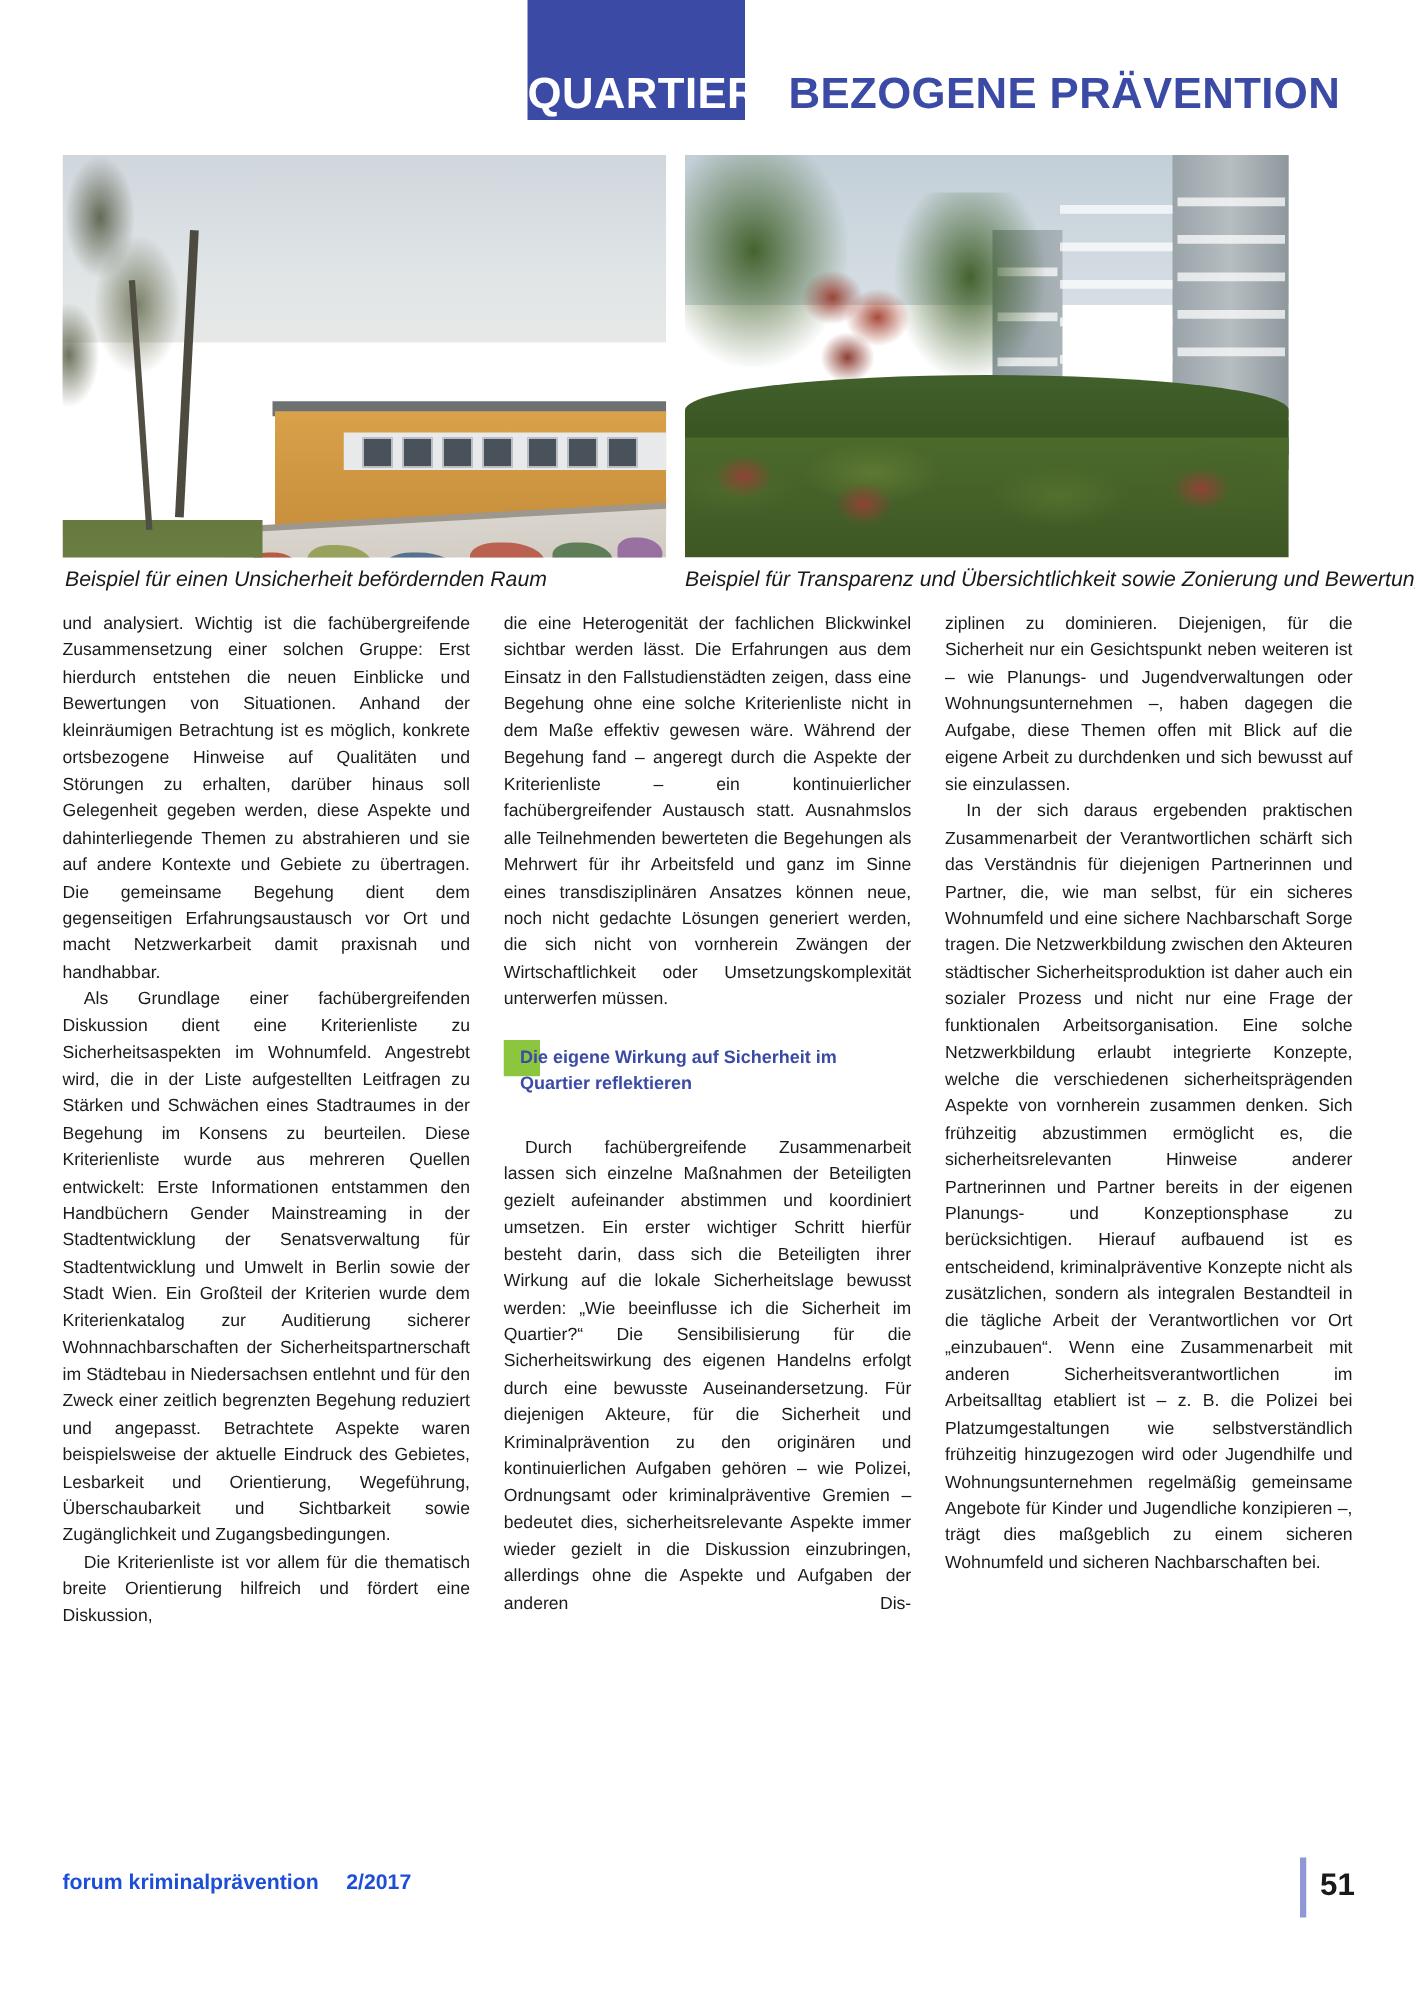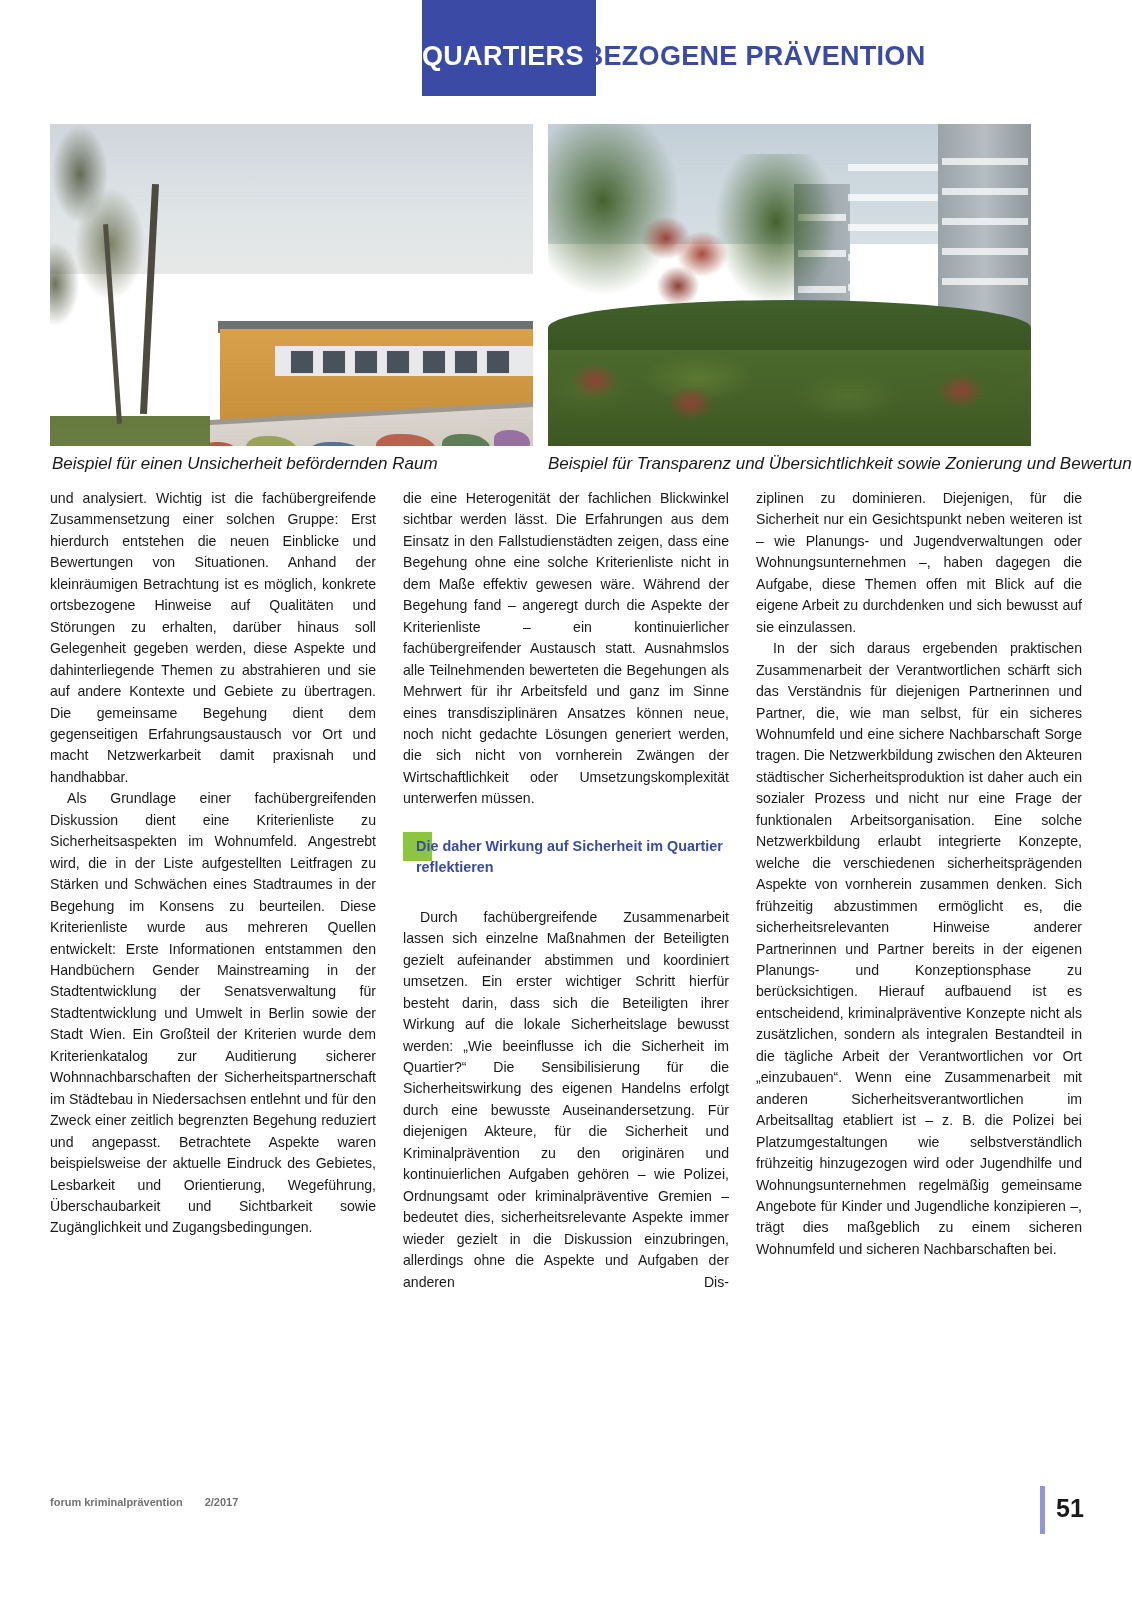--- a/index.html
+++ b/index.html
@@ -32,23 +32,23 @@
     position: absolute;
     left: 422px;
     top: 0;
     width: 174px;
     height: 96px;
     background: #3b4ba5;
   }
   .header-title {
     position: absolute;
     left: 422px;
-    top: 43px;
+    top: 57px;
     width: 660px;
-    font-size: 27px;
+    font-size: 35px;
     font-weight: bold;
     letter-spacing: 0.3px;
     line-height: 1;
     white-space: nowrap;
     color: #3b4ba5;
   }
   .header-title .hl-white {
     color: #ffffff;
   }
 
@@ -267,23 +267,23 @@
     position: absolute;
     left: 0;
     top: 1496px;
     width: 1132px;
     height: 60px;
   }
   .footer-left {
     position: absolute;
     left: 50px;
     top: 0;
-    font-size: 11px;
+    font-size: 17px;
     font-weight: bold;
-    color: #737373;
+    color: #1d4ed8;
     white-space: nowrap;
     font-stretch: condensed;
   }
   .footer-issue { margin-left: 22px; }
   .footer-rule {
     position: absolute;
     left: 1040px;
     top: -10px;
     width: 5px;
     height: 48px;
@@ -381,28 +381,29 @@
       </div>
     </div>
     <div class="caption right">Beispiel für Transparenz und Übersichtlichkeit sowie Zonierung und Bewertungen</div>
   </div>
 
   <div class="columns">
 
     <div class="col">
       <p>und analysiert. Wichtig ist die fachübergreifende Zusammensetzung einer solchen Gruppe: Erst hierdurch entstehen die neuen Einblicke und Bewertungen von Situationen. Anhand der kleinräumigen Betrachtung ist es möglich, konkrete ortsbezogene Hinweise auf Qualitäten und Störungen zu erhalten, darüber hinaus soll Gelegenheit gegeben werden, diese Aspekte und dahinterliegende Themen zu abstrahieren und sie auf andere Kontexte und Gebiete zu übertragen. Die gemeinsame Begehung dient dem gegenseitigen Erfahrungsaustausch vor Ort und macht Netzwerkarbeit damit praxisnah und handhabbar.</p>
       <p class="indent">Als Grundlage einer fachübergreifenden Diskussion dient eine Kriterienliste zu Sicherheitsaspekten im Wohnumfeld. Angestrebt wird, die in der Liste aufgestellten Leitfragen zu Stärken und Schwächen eines Stadtraumes in der Begehung im Konsens zu beurteilen. Diese Kriterienliste wurde aus mehreren Quellen entwickelt: Erste Informationen entstammen den Handbüchern Gender Mainstreaming in der Stadtentwicklung der Senatsverwaltung für Stadtentwicklung und Umwelt in Berlin sowie der Stadt Wien. Ein Großteil der Kriterien wurde dem Kriterienkatalog zur Auditierung sicherer Wohnnachbarschaften der Sicherheitspartnerschaft im Städtebau in Niedersachsen entlehnt und für den Zweck einer zeitlich begrenzten Begehung reduziert und angepasst. Betrachtete Aspekte waren beispielsweise der aktuelle Eindruck des Gebietes, Lesbarkeit und Orientierung, Wegeführung, Überschaubarkeit und Sichtbarkeit sowie Zugänglichkeit und Zugangsbedingungen.</p>
+      <p class="indent last-justify">Die Kriterienliste ist vor allem für die thematisch breite Orientierung hilfreich und fördert eine Diskussion,</p>
     </div>
 
     <div class="col">
       <p>die eine Heterogenität der fachlichen Blickwinkel sichtbar werden lässt. Die Erfahrungen aus dem Einsatz in den Fallstudienstädten zeigen, dass eine Begehung ohne eine solche Kriterienliste nicht in dem Maße effektiv gewesen wäre. Während der Begehung fand – angeregt durch die Aspekte der Kriterienliste – ein kontinuierlicher fachübergreifender Austausch statt. Ausnahmslos alle Teilnehmenden bewerteten die Begehungen als Mehrwert für ihr Arbeitsfeld und ganz im Sinne eines transdisziplinären Ansatzes können neue, noch nicht gedachte Lösungen generiert werden, die sich nicht von vornherein Zwängen der Wirtschaftlichkeit oder Umsetzungskomplexität unterwerfen müssen.</p>
 
       <div class="section-head-wrap">
         <div class="green-swatch"></div>
-        <div class="section-head">Die daher Wirkung auf Sicherheit im Quartier reflektieren</div>
+        <div class="section-head">Die eigene Wirkung auf Sicherheit im Quartier reflektieren</div>
       </div>
 
       <p class="indent last-justify">Durch fachübergreifende Zusammenarbeit lassen sich einzelne Maßnahmen der Beteiligten gezielt aufeinander abstimmen und koordiniert umsetzen. Ein erster wichtiger Schritt hierfür besteht darin, dass sich die Beteiligten ihrer Wirkung auf die lokale Sicherheitslage bewusst werden: „Wie beeinflusse ich die Sicherheit im Quartier?“ Die Sensibilisierung für die Sicherheitswirkung des eigenen Handelns erfolgt durch eine bewusste Auseinandersetzung. Für diejenigen Akteure, für die Sicherheit und Kriminalprävention zu den originären und kontinuierlichen Aufgaben gehören – wie Polizei, Ordnungsamt oder kriminalpräventive Gremien – bedeutet dies, sicherheitsrelevante Aspekte immer wieder gezielt in die Diskussion einzubringen, allerdings ohne die Aspekte und Aufgaben der anderen Dis-</p>
     </div>
 
     <div class="col">
       <p>ziplinen zu dominieren. Diejenigen, für die Sicherheit nur ein Gesichtspunkt neben weiteren ist – wie Planungs- und Jugendverwaltungen oder Wohnungsunternehmen –, haben dagegen die Aufgabe, diese Themen offen mit Blick auf die eigene Arbeit zu durchdenken und sich bewusst auf sie einzulassen.</p>
       <p class="indent">In der sich daraus ergebenden praktischen Zusammenarbeit der Verantwortlichen schärft sich das Verständnis für diejenigen Partnerinnen und Partner, die, wie man selbst, für ein sicheres Wohnumfeld und eine sichere Nachbarschaft Sorge tragen. Die Netzwerkbildung zwischen den Akteuren städtischer Sicherheitsproduktion ist daher auch ein sozialer Prozess und nicht nur eine Frage der funktionalen Arbeitsorganisation. Eine solche Netzwerkbildung erlaubt integrierte Konzepte, welche die verschiedenen sicherheitsprägenden Aspekte von vornherein zusammen denken. Sich frühzeitig abzustimmen ermöglicht es, die sicherheitsrelevanten Hinweise anderer Partnerinnen und Partner bereits in der eigenen Planungs- und Konzeptionsphase zu berücksichtigen. Hierauf aufbauend ist es entscheidend, kriminalpräventive Konzepte nicht als zusätzlichen, sondern als integralen Bestandteil in die tägliche Arbeit der Verantwortlichen vor Ort „einzubauen“. Wenn eine Zusammenarbeit mit anderen Sicherheitsverantwortlichen im Arbeitsalltag etabliert ist – z. B. die Polizei bei Platzumgestaltungen wie selbstverständlich frühzeitig hinzugezogen wird oder Jugendhilfe und Wohnungsunternehmen regelmäßig gemeinsame Angebote für Kinder und Jugendliche konzipieren –, trägt dies maßgeblich zu einem sicheren Wohnumfeld und sicheren Nachbarschaften bei.</p>
     </div>
   </div>

